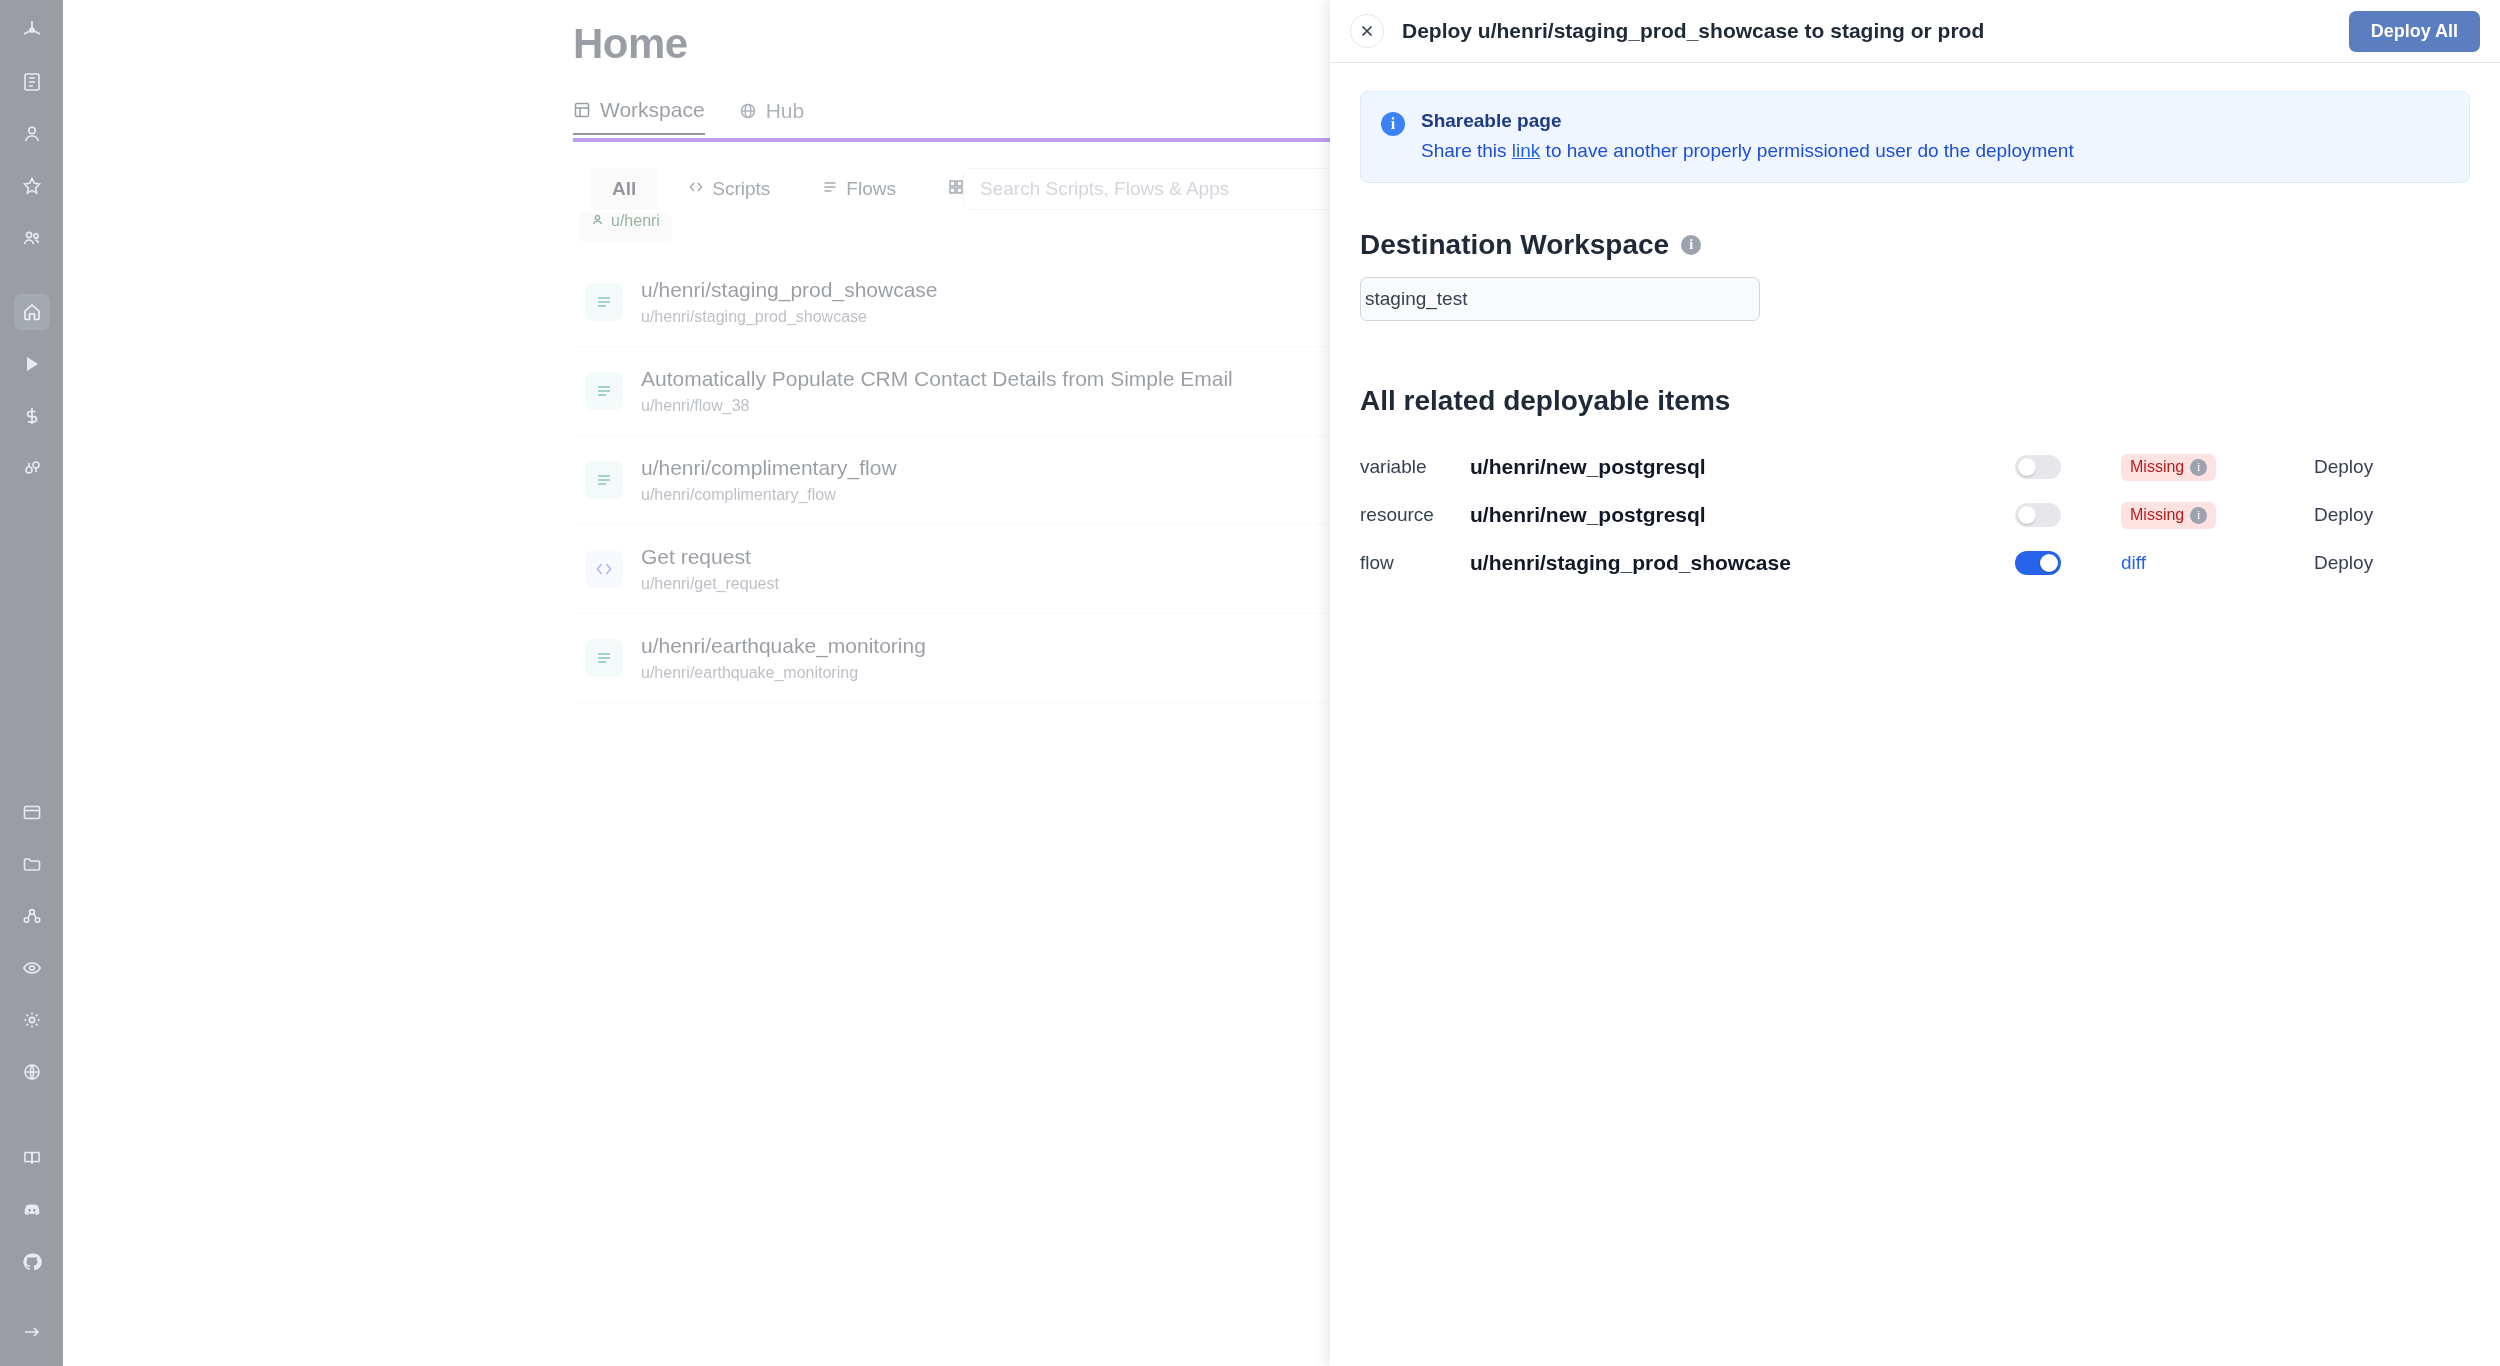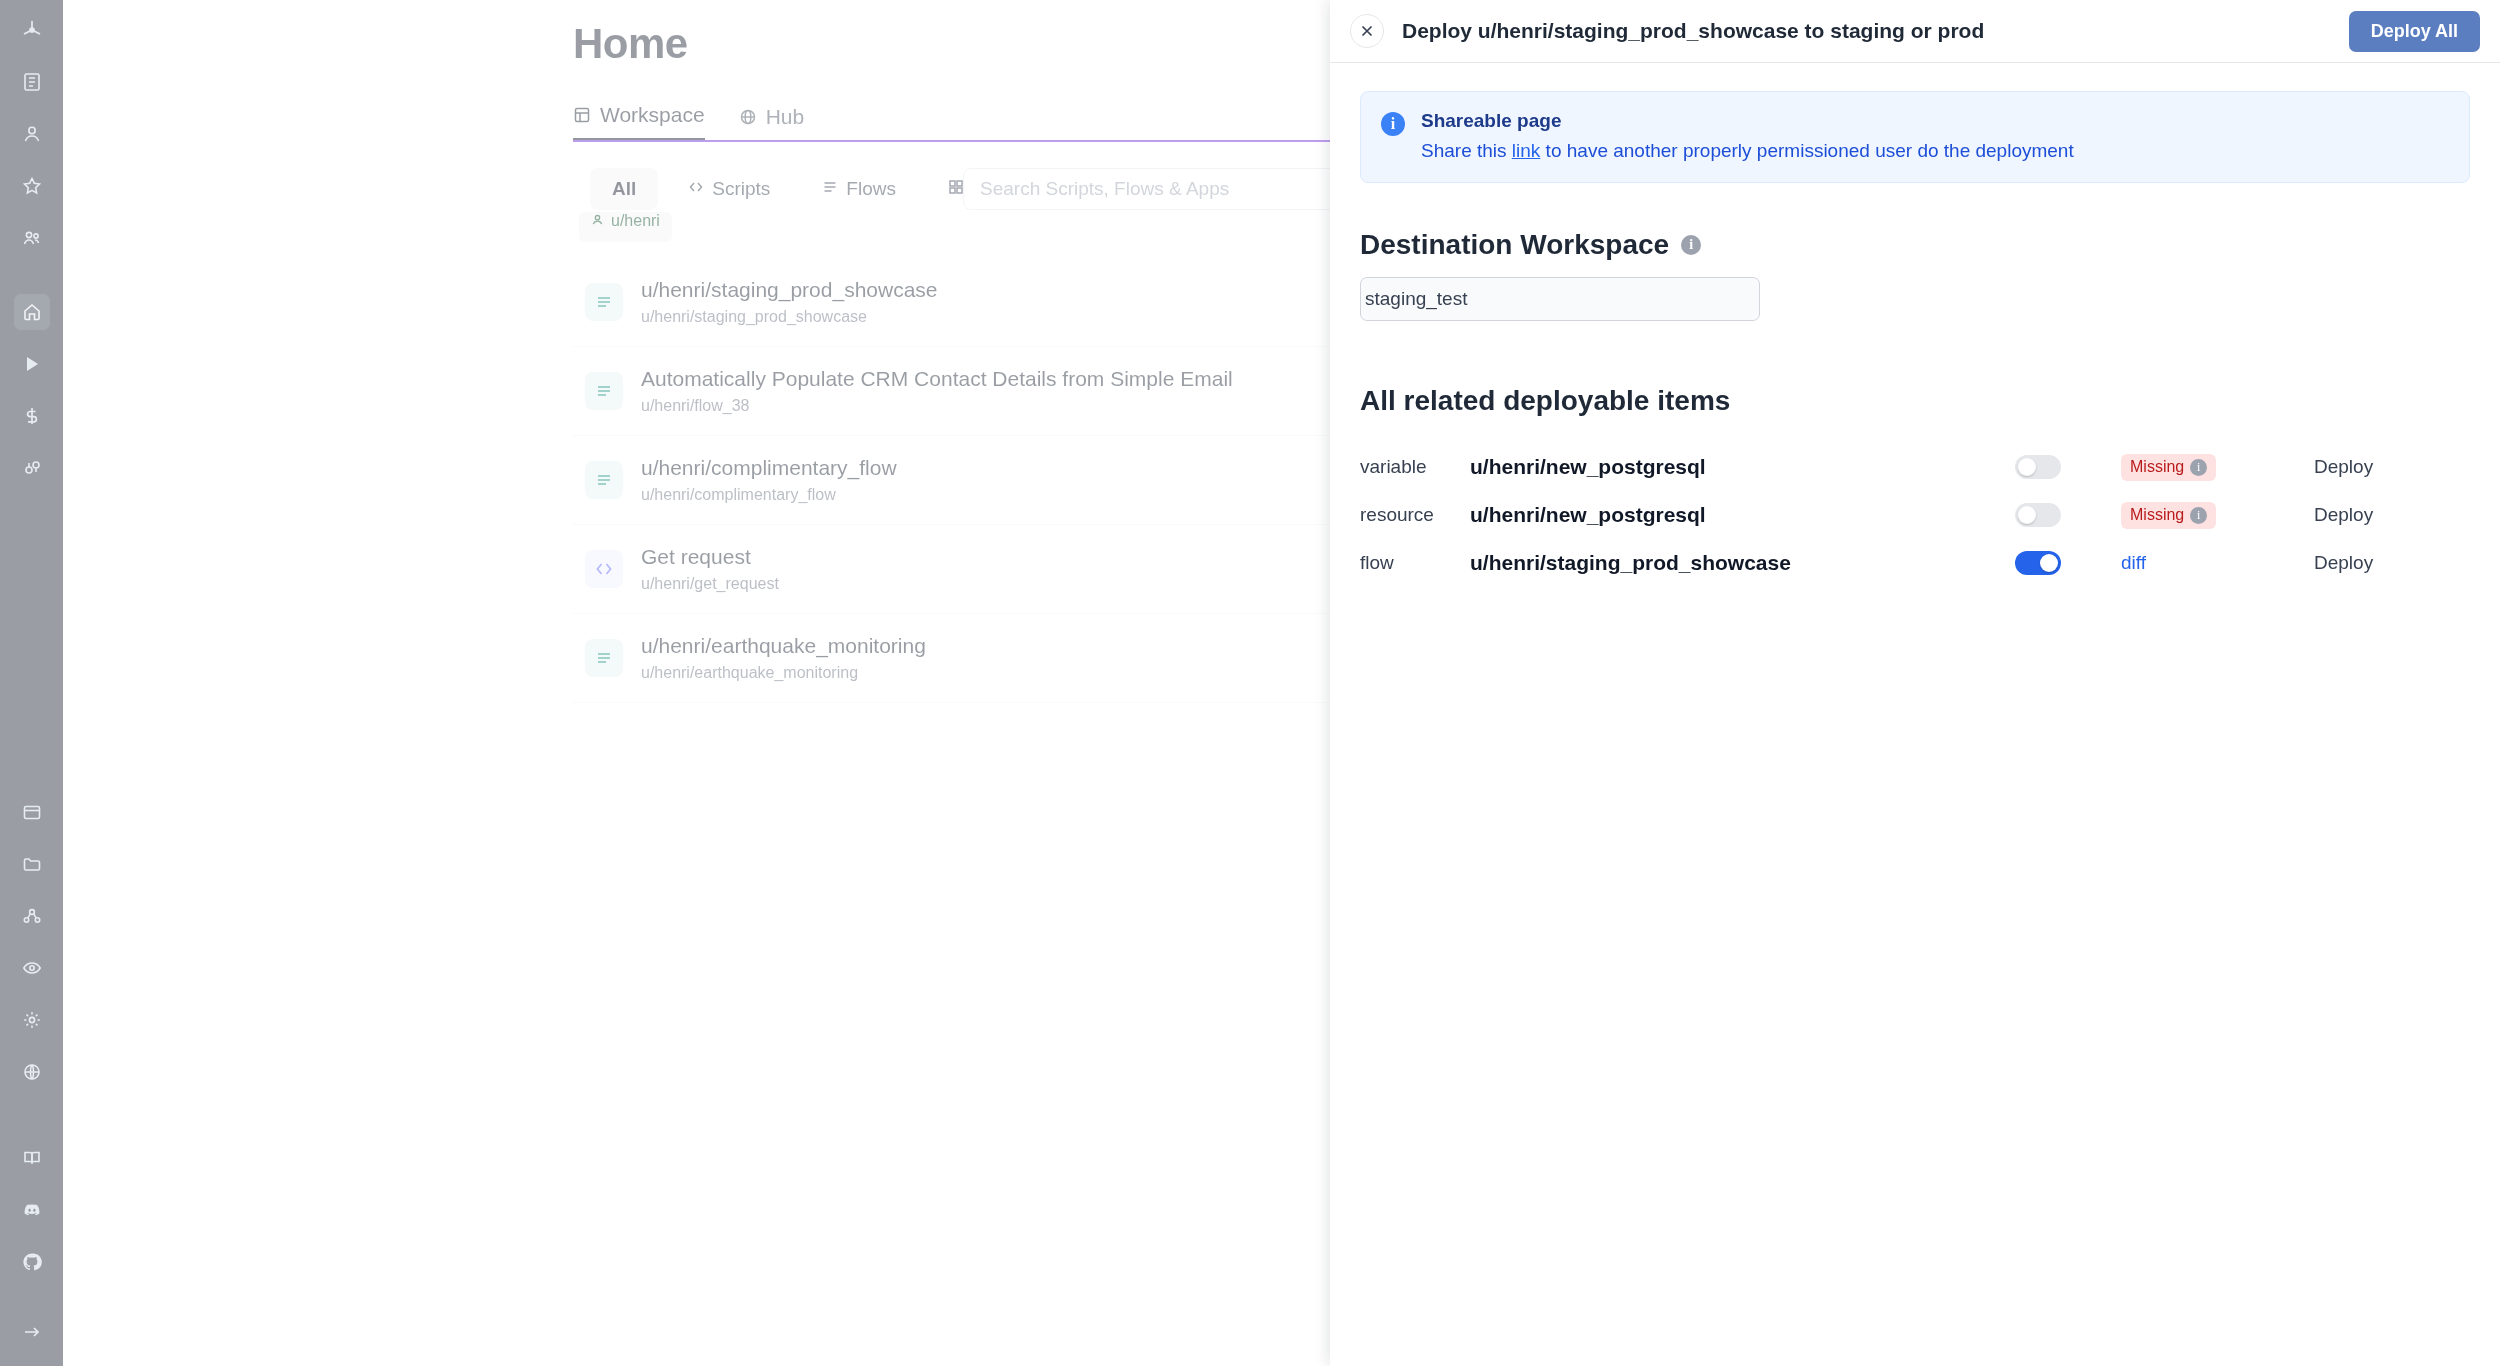--- a/index.html
+++ b/index.html
@@ -32,22 +32,22 @@
     position: absolute; left: 63px; top: 0; right: 0; bottom: 0;
     background: #ffffff;
     padding: 0 0 0 0;
   }
   .page-title {
     position: absolute; left: 510px; top: 20px;
     font-size: 42px; font-weight: 700; color: #1f2937; letter-spacing: -0.5px;
   }
   .tabs-row {
     position: absolute; left: 510px; top: 95px; width: 1000px;
-    border-bottom: 2px solid #6d28d9; height: 47px;
-    display: flex; align-items: flex-end; gap: 34px;
+    border-bottom: 4px solid #6d28d9; height: 47px;
+    display: flex; align-items: center; gap: 34px;
   }
   .tab {
     display: flex; align-items: center; gap: 9px;
     font-size: 21px; color: #4b5563; padding-bottom: 11px;
   }
   .tab.active { color: #1f2937; font-weight: 500; border-bottom: 2px solid #111827; }
   .tab svg { display:block; }
 
   .filters {
     position: absolute; left: 527px; top: 168px;

